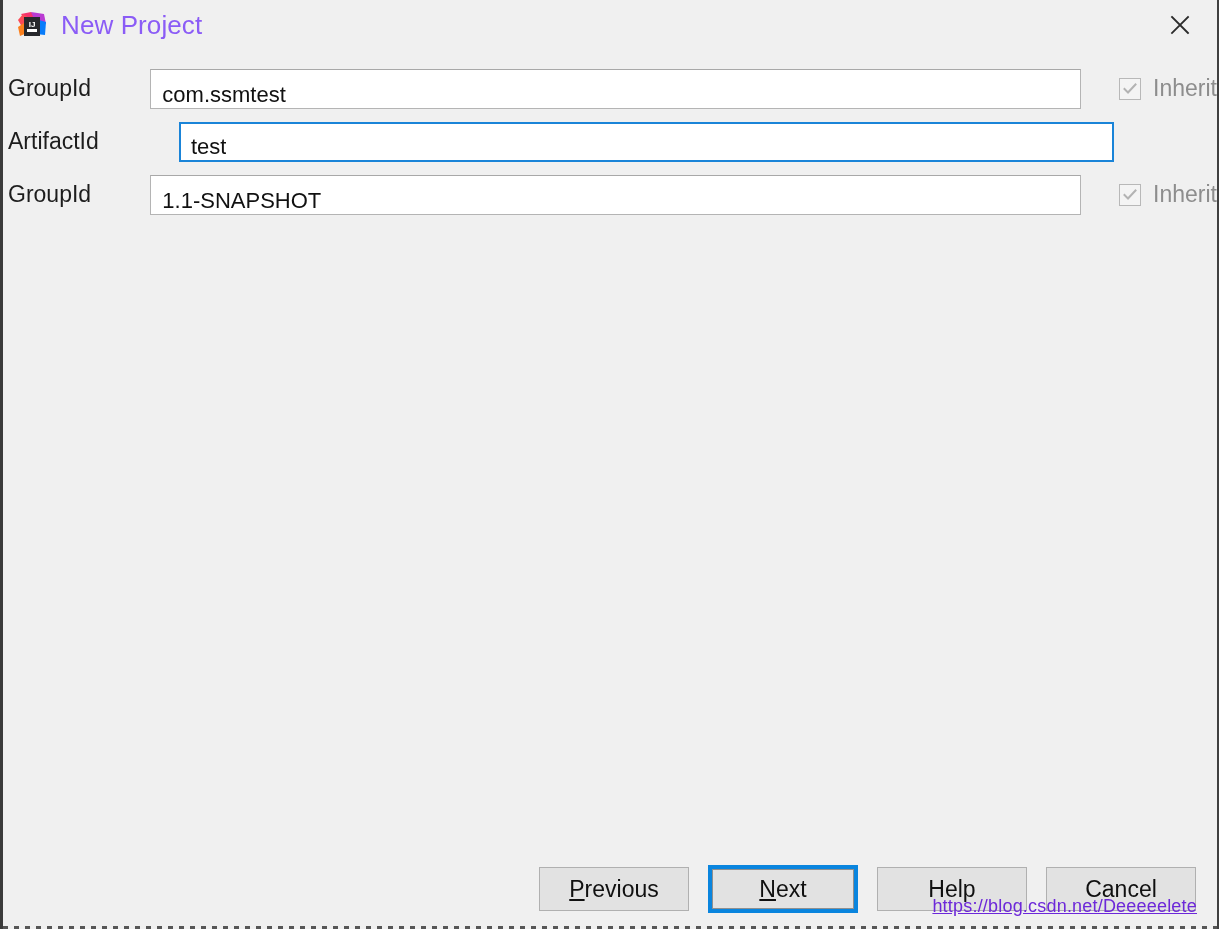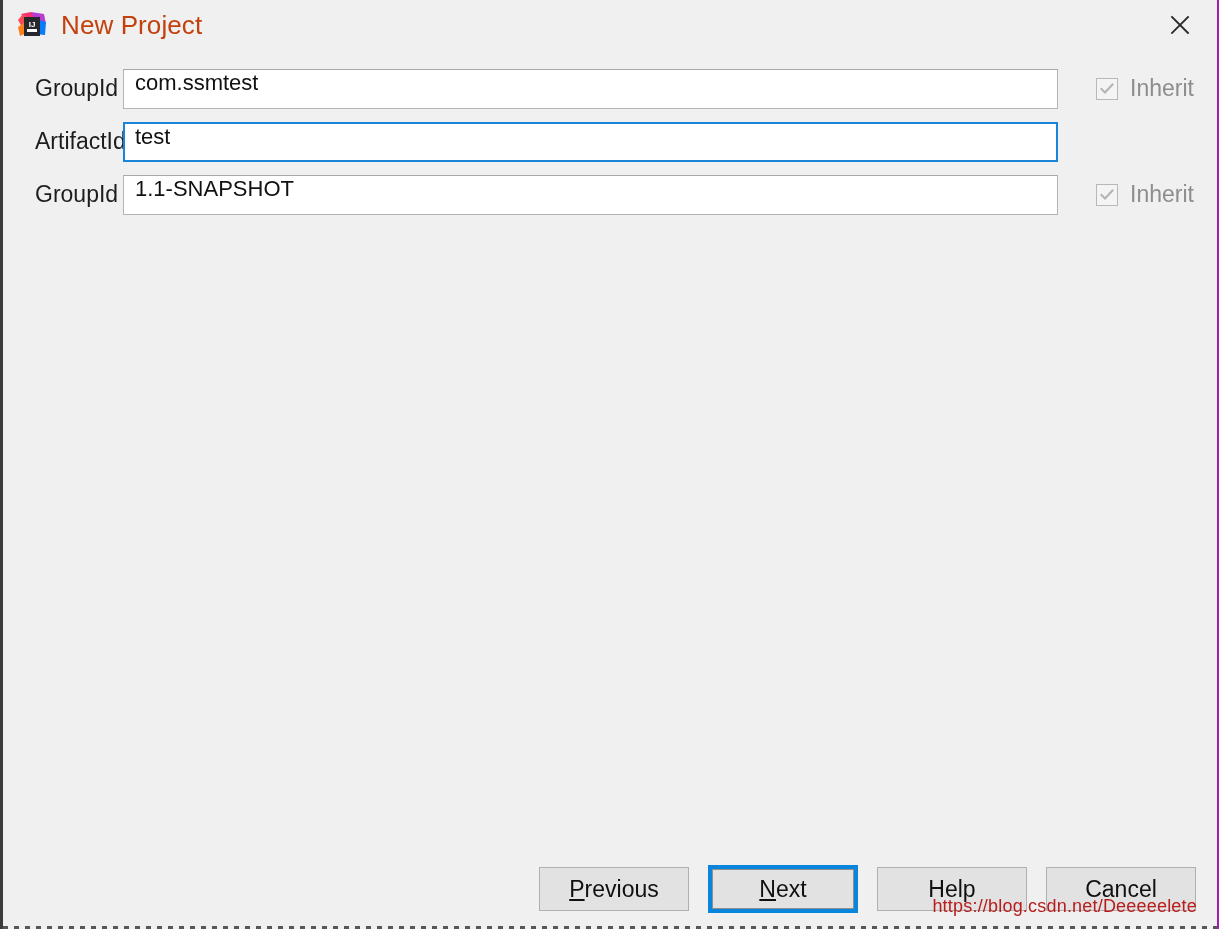--- a/index.html
+++ b/index.html
@@ -18,21 +18,21 @@
   
   .dialog {
     position: absolute;
     left: 0;
     top: 0;
     width: 1219px;
     height: 929px;
     background: #f0f0f0;
     box-sizing: border-box;
     border-left: 3px solid #3b3b3b;
-    border-right: 2px solid #a21caf;
+    border-right: 2px solid #404040;
     overflow: hidden;
   }
 
   
   .titlebar {
     position: absolute;
     left: 0;
     top: 0;
     right: 0;
     height: 56px;
@@ -47,21 +47,21 @@
   }
   .app-icon {
     position: relative;
     width: 30px;
     height: 30px;
     flex: 0 0 auto;
   }
   .app-icon svg { display: block; }
   .title-text {
     font-size: 26px;
-    color: #c2410c;
+    color: #8b5cf6;
     letter-spacing: 0.1px;
     white-space: nowrap;
   }
   .close-btn {
     position: absolute;
     right: 16px;
     top: 6px;
     width: 42px;
     height: 38px;
     display: flex;
@@ -78,44 +78,45 @@
     top: 62px;
     right: 0;
   }
   .row {
     position: relative;
     height: 53px;
     display: flex;
     align-items: center;
   }
   .row-label {
-    width: 120px;
-    padding-left: 32px;
+    width: 148px;
+    padding-left: 5px;
     box-sizing: border-box;
     font-size: 23px;
     color: #1d1d1d;
     white-space: nowrap;
   }
   .field {
     width: 935px;
     height: 40px;
     box-sizing: border-box;
     background: #ffffff;
     border: 1px solid #b4b4b4;
     border-top-color: #a8a8a8;
     display: flex;
-    align-items: flex-start;
+    align-items: flex-end;
     padding: 0 0 0 11px;
     font-size: 22px;
     color: #111111;
     cursor: text;
   }
   .field.focused {
     border: 2px solid #1a84d8;
     padding-left: 10px;
+    margin-left: 28px;
   }
   .field-value {
     white-space: nowrap;
     overflow: hidden;
   }
   .inherit {
     margin-left: 38px;
     display: flex;
     align-items: center;
     gap: 12px;
@@ -181,24 +182,25 @@
     border: 1px solid #8f8f8f;
   }
   .mn { text-decoration: underline; text-underline-offset: 2px; }
 
   
   .watermark {
     position: absolute;
     right: 20px;
     bottom: 12px;
     font-size: 18px;
-    color: #b91c1c;
+    color: #6d28d9;
     letter-spacing: 0.2px;
     white-space: nowrap;
     pointer-events: none;
+    text-decoration: underline;
   }
 
   
   .bottom-edge {
     position: absolute;
     left: 0;
     right: 0;
     bottom: 0;
     height: 3px;
     background-image: repeating-linear-gradient(

